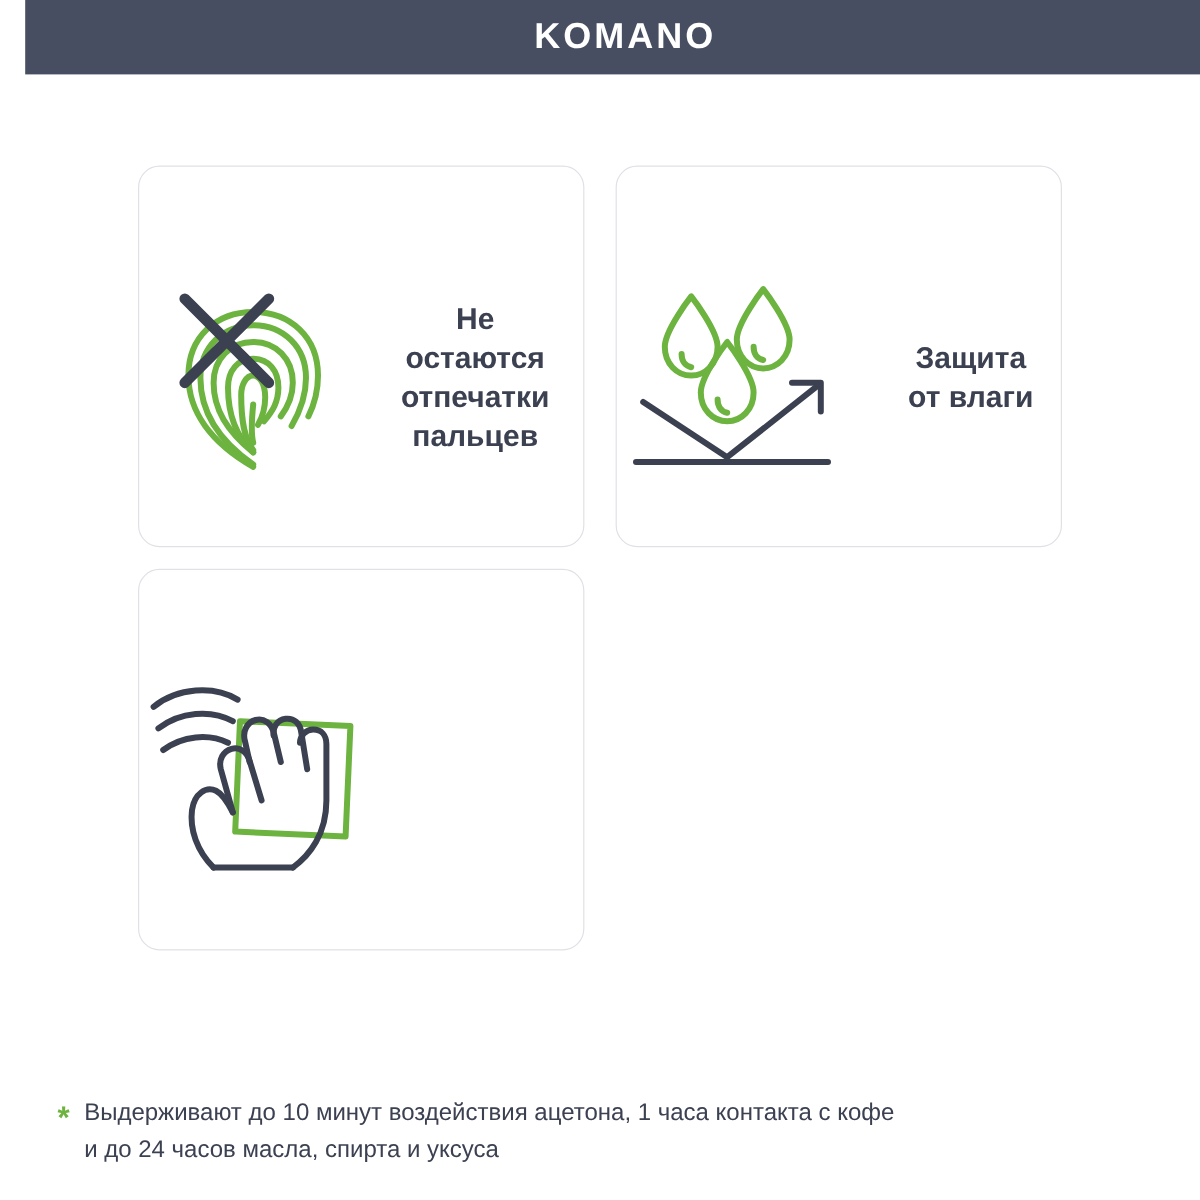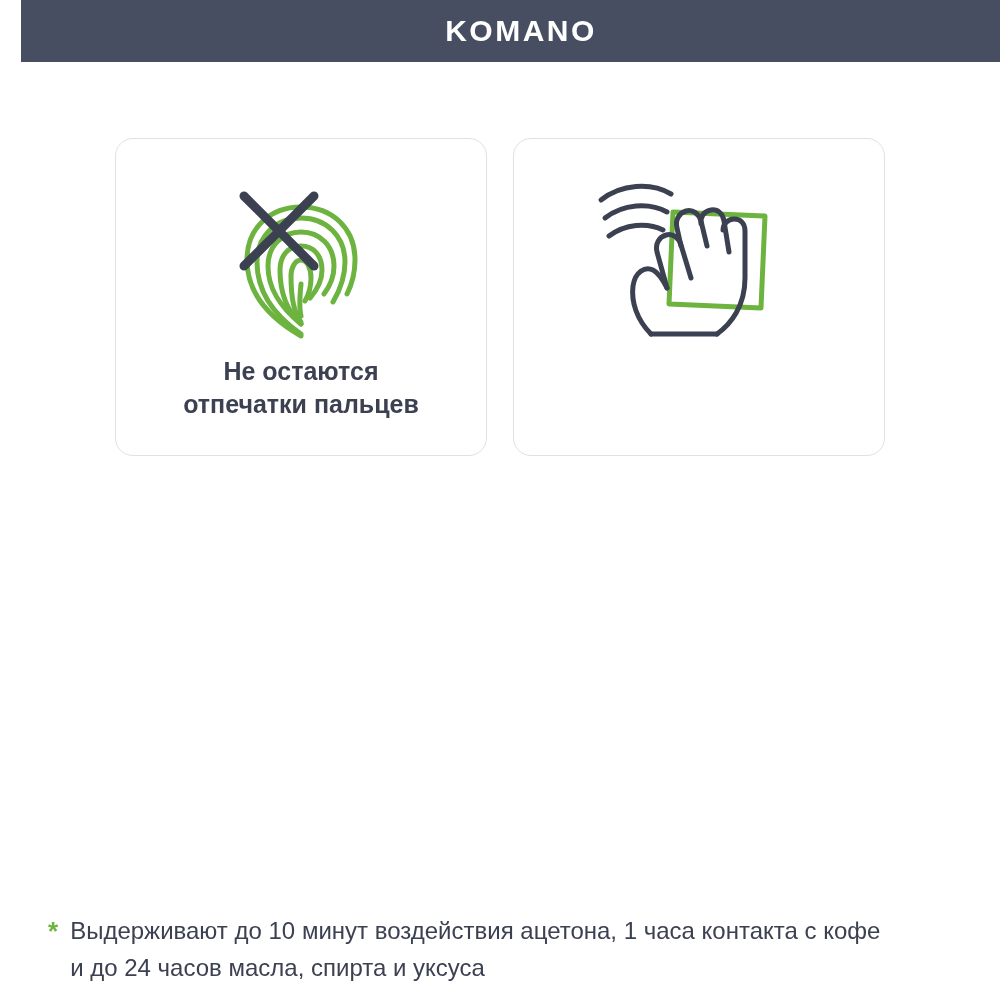--- a/index.html
+++ b/index.html
@@ -51,21 +51,21 @@
     grid-template-rows: 318px 318px;
     column-gap: 26px;
     row-gap: 18px;
   }
   .card {
     border: 1px solid #dfe1e6;
     border-radius: 18px;
     background: #ffffff;
     box-sizing: border-box;
     display: flex;
-    flex-direction: column;
+    flex-direction: row;
     align-items: center;
     justify-content: flex-start;
     padding-top: 30px;
   }
   .card-icon {
     height: 180px;
     display: flex;
     align-items: center;
     justify-content: center;
   }
@@ -93,21 +93,21 @@
   }
   .footnote-star {
     color: #6cb33f;
     font-size: 26px;
     line-height: 1;
     margin-right: 12px;
     margin-top: 6px;
     font-weight: bold;
   }
   .footnote-text {
-    font-size: 24px;
+    font-size: 20px;
     line-height: 1.55;
     color: #3c4152;
     white-space: pre-line;
   }
 </style>
 </head>
 <body>
 
 <div class="page">
 
@@ -132,20 +132,40 @@
             <path d="M38 22 L108 92"></path>
             <path d="M108 22 L38 92"></path>
           </g>
         </svg>
       </div>
       <div class="card-label"><span>Не остаются
 отпечатки пальцев</span><span class="star"></span></div>
     </div>
 
 
+    <div class="card">
+      <div class="card-icon">
+        <svg width="220" height="170" viewBox="0 0 220 170" fill="none" xmlns="http://www.w3.org/2000/svg">
+          <g stroke="#6cb33f" stroke-width="5" stroke-linecap="round" stroke-linejoin="round" fill="none">
+            <path d="M62 20 C62 20 40 48 40 62 C40 76 50 86 62 86 C74 86 84 76 84 62 C84 48 62 20 62 20 Z"></path>
+            <path d="M54 68 C54 74 57 78 62 79"></path>
+            <path d="M122 14 C122 14 100 42 100 56 C100 70 110 80 122 80 C134 80 144 70 144 56 C144 42 122 14 122 14 Z"></path>
+            <path d="M114 62 C114 68 117 72 122 73"></path>
+            <path d="M92 58 C92 58 70 86 70 100 C70 114 80 124 92 124 C104 124 114 114 114 100 C114 86 92 58 92 58 Z"></path>
+            <path d="M84 106 C84 112 87 116 92 117"></path>
+          </g>
+          <g stroke="#3c4152" stroke-width="5" stroke-linecap="round" stroke-linejoin="round" fill="none">
+            <path d="M22 108 L92 154 L168 94"></path>
+            <path d="M146 92 L170 92 L170 116"></path>
+            <path d="M16 158 L176 158"></path>
+          </g>
+        </svg>
+      </div>
+      <div class="card-label"><span>Защита от влаги</span><span class="star"></span></div>
+    </div>
 
     <div class="card">
       <div class="card-icon">
         <svg width="220" height="170" viewBox="0 0 220 170" fill="none" xmlns="http://www.w3.org/2000/svg">
           <g stroke="#6cb33f" stroke-width="5" stroke-linecap="round" stroke-linejoin="round" fill="none">
             <path d="M84 38 L176 42 L172 134 L80 130 Z"></path>
           </g>
           <g stroke="#3c4152" stroke-width="5" stroke-linecap="round" stroke-linejoin="round" fill="none">
             <path d="M12 26 C32 10 62 8 82 20"></path>
             <path d="M16 44 C34 30 60 28 78 38"></path>

